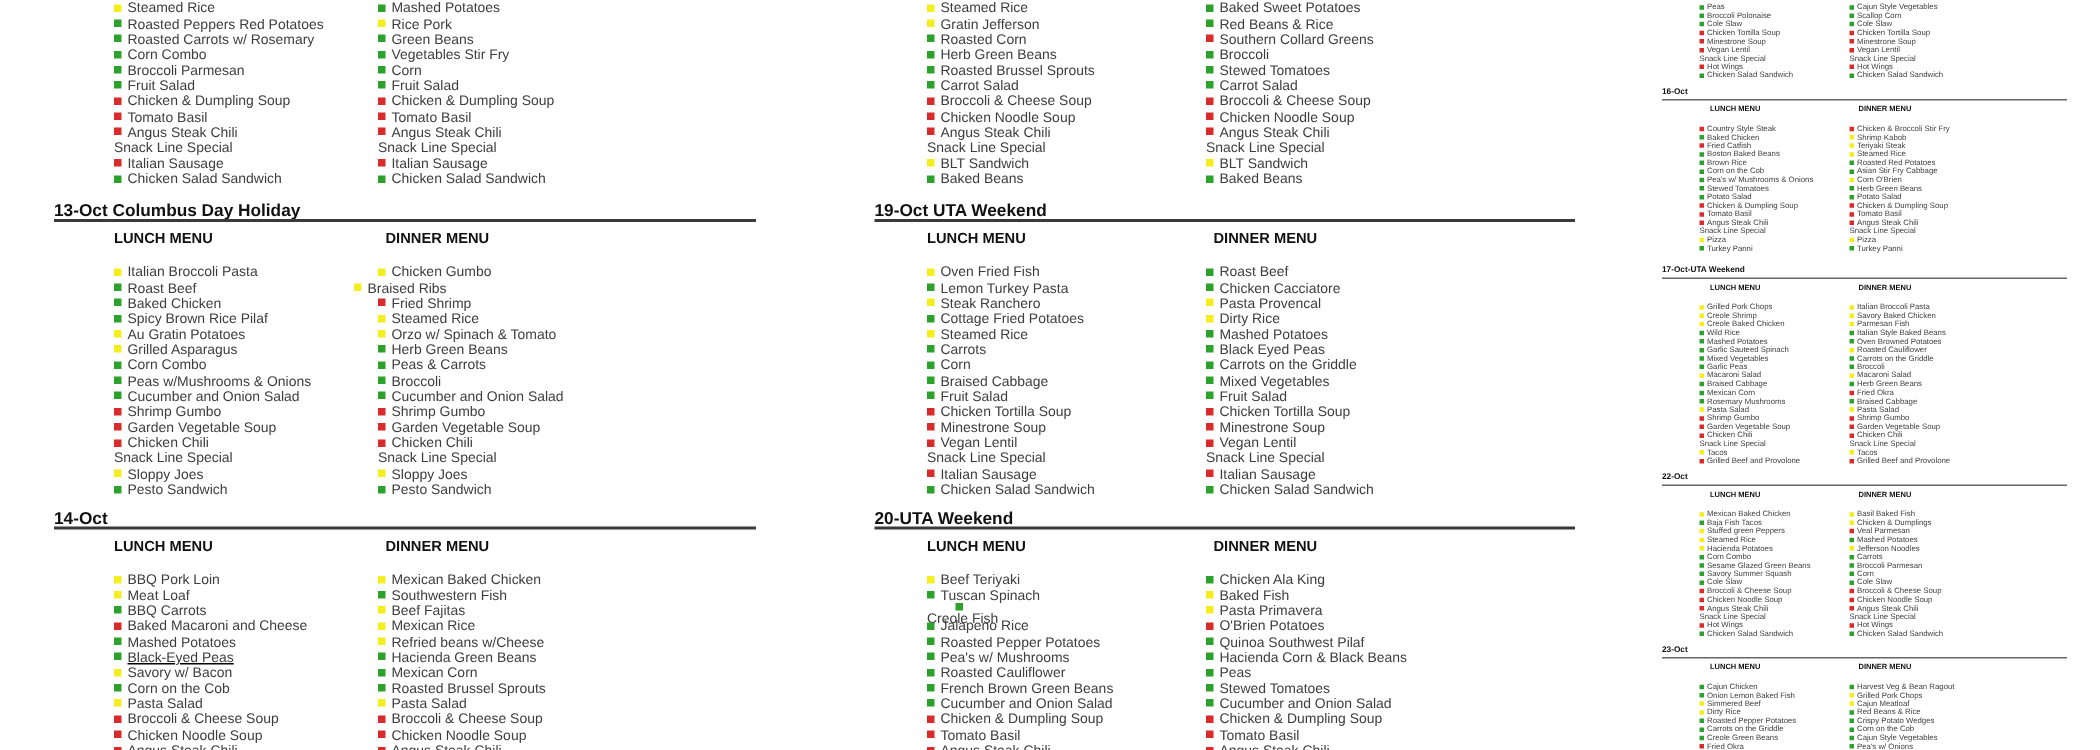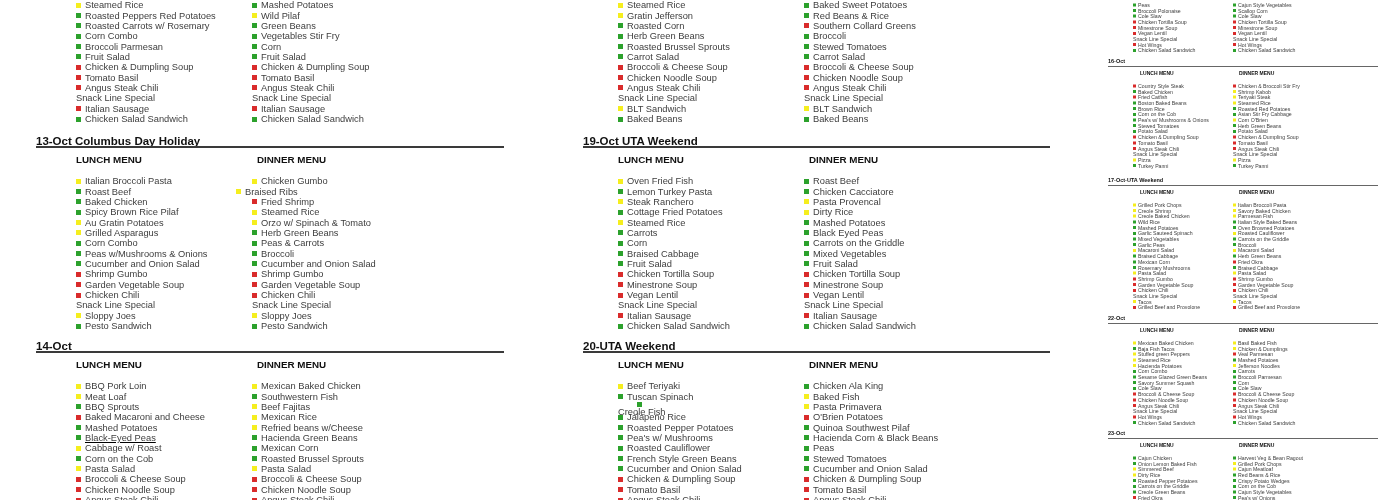--- a/index.html
+++ b/index.html
@@ -77,21 +77,21 @@
         <div class="menu-item" style="left: 40px; top: 113.85px; height: 10.35px;">
           <span class="bullet" style="background: rgb(44, 161, 44);"></span>
           <span class="label">Chicken Salad Sandwich</span>
         </div>
         <div class="menu-item" style="left: 216px; top: 0px; height: 10.35px;">
           <span class="bullet" style="background: rgb(44, 161, 44);"></span>
           <span class="label">Mashed Potatoes</span>
         </div>
         <div class="menu-item" style="left: 216px; top: 10.35px; height: 10.35px;">
           <span class="bullet" style="background: rgb(245, 238, 30);"></span>
-          <span class="label">Wild Pilaf</span>
+          <span class="label">Rice Pork</span>
         </div>
         <div class="menu-item" style="left: 216px; top: 20.7px; height: 10.35px;">
           <span class="bullet" style="background: rgb(44, 161, 44);"></span>
           <span class="label">Green Beans</span>
         </div>
         <div class="menu-item" style="left: 216px; top: 31.05px; height: 10.35px;">
           <span class="bullet" style="background: rgb(44, 161, 44);"></span>
           <span class="label">Vegetables Stir Fry</span>
         </div>
         <div class="menu-item" style="left: 216px; top: 41.4px; height: 10.35px;">
@@ -258,37 +258,37 @@
         <div class="menu-item" style="left: 40px; top: 41px; height: 10.35px;">
           <span class="bullet" style="background: rgb(245, 238, 30);"></span>
           <span class="label">BBQ Pork Loin</span>
         </div>
         <div class="menu-item" style="left: 40px; top: 51.35px; height: 10.35px;">
           <span class="bullet" style="background: rgb(245, 238, 30);"></span>
           <span class="label">Meat Loaf</span>
         </div>
         <div class="menu-item" style="left: 40px; top: 61.7px; height: 10.35px;">
           <span class="bullet" style="background: rgb(44, 161, 44);"></span>
-          <span class="label">BBQ Sprouts</span>
+          <span class="label">BBQ Carrots</span>
         </div>
         <div class="menu-item" style="left: 40px; top: 72.05px; height: 10.35px;">
           <span class="bullet" style="background: rgb(217, 43, 43);"></span>
           <span class="label">Baked Macaroni and Cheese</span>
         </div>
         <div class="menu-item" style="left: 40px; top: 82.4px; height: 10.35px;">
           <span class="bullet" style="background: rgb(44, 161, 44);"></span>
           <span class="label">Mashed Potatoes</span>
         </div>
         <div class="menu-item" style="left: 40px; top: 92.75px; height: 10.35px; text-decoration: underline;">
           <span class="bullet" style="background: rgb(44, 161, 44);"></span>
           <span class="label">Black-Eyed Peas</span>
         </div>
         <div class="menu-item" style="left: 40px; top: 103.1px; height: 10.35px;">
           <span class="bullet" style="background: rgb(245, 238, 30);"></span>
-          <span class="label">Cabbage w/ Roast</span>
+          <span class="label">Savory w/ Bacon</span>
         </div>
         <div class="menu-item" style="left: 40px; top: 113.45px; height: 10.35px;">
           <span class="bullet" style="background: rgb(44, 161, 44);"></span>
           <span class="label">Corn on the Cob</span>
         </div>
         <div class="menu-item" style="left: 40px; top: 123.8px; height: 10.35px;">
           <span class="bullet" style="background: rgb(245, 238, 30);"></span>
           <span class="label">Pasta Salad</span>
         </div>
         <div class="menu-item" style="left: 40px; top: 134.15px; height: 10.35px;">
@@ -602,21 +602,21 @@
         <div class="menu-item" style="left: 35px; top: 92.75px; height: 10.35px;">
           <span class="bullet" style="background: rgb(44, 161, 44);"></span>
           <span class="label">Pea's w/ Mushrooms</span>
         </div>
         <div class="menu-item" style="left: 35px; top: 103.1px; height: 10.35px;">
           <span class="bullet" style="background: rgb(44, 161, 44);"></span>
           <span class="label">Roasted Cauliflower</span>
         </div>
         <div class="menu-item" style="left: 35px; top: 113.45px; height: 10.35px;">
           <span class="bullet" style="background: rgb(44, 161, 44);"></span>
-          <span class="label">French Style Green Beans</span>
+          <span class="label">French Brown Green Beans</span>
         </div>
         <div class="menu-item" style="left: 35px; top: 123.8px; height: 10.35px;">
           <span class="bullet" style="background: rgb(44, 161, 44);"></span>
           <span class="label">Cucumber and Onion Salad</span>
         </div>
         <div class="menu-item" style="left: 35px; top: 134.15px; height: 10.35px;">
           <span class="bullet" style="background: rgb(217, 43, 43);"></span>
           <span class="label">Chicken &amp; Dumpling Soup</span>
         </div>
         <div class="menu-item" style="left: 35px; top: 144.5px; height: 10.35px;">

